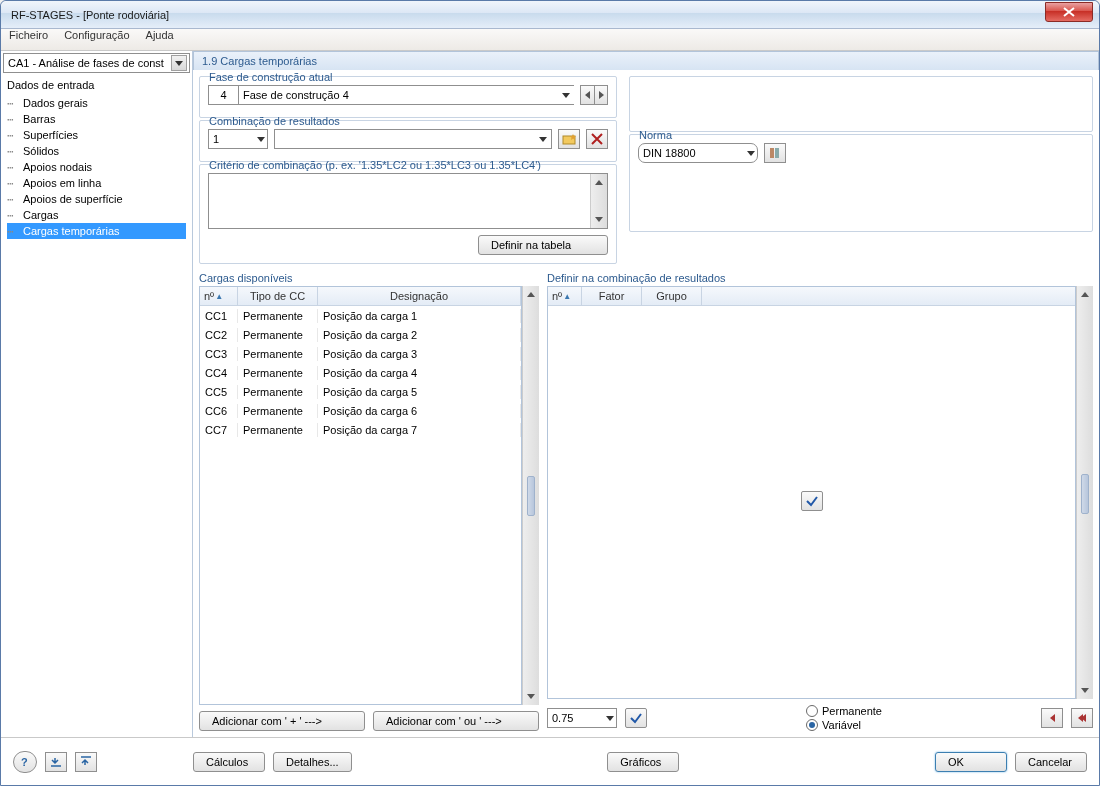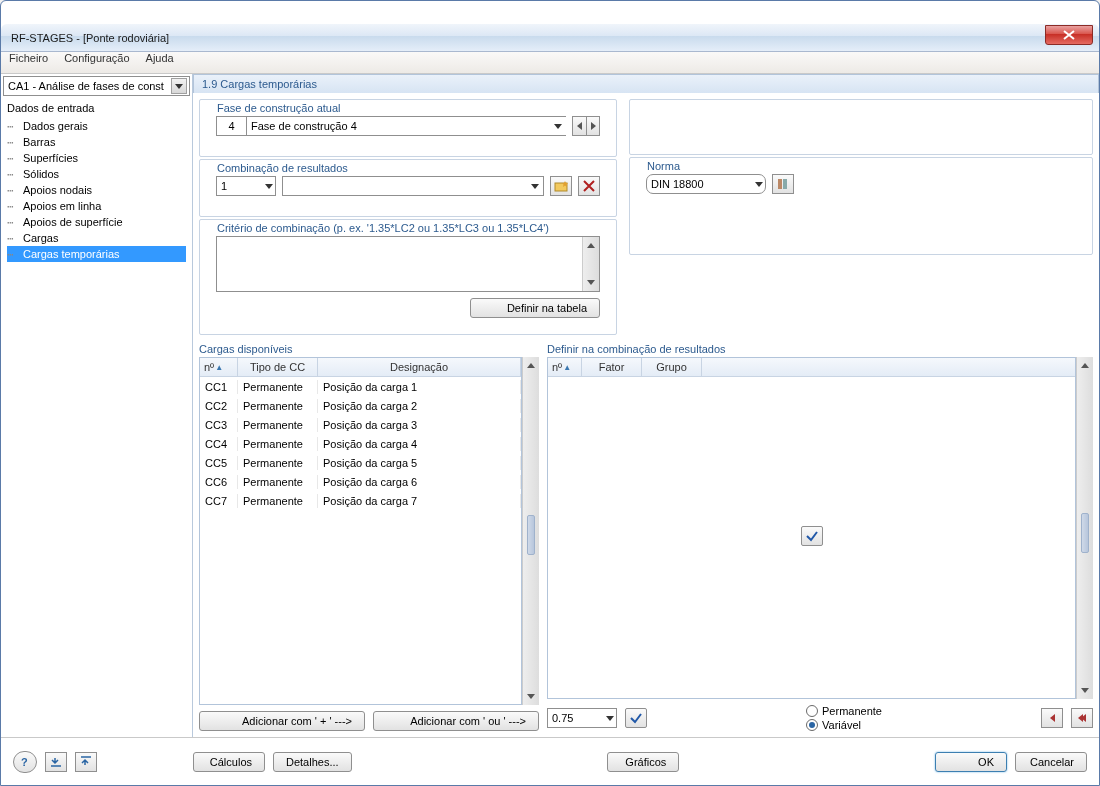--- a/index.html
+++ b/index.html
@@ -1,20 +1,20 @@
 <!DOCTYPE html>
 <html><head>
 <meta charset="utf-8">
 <style>
 * { box-sizing: border-box; margin: 0; padding: 0; font-family: "Segoe UI", Tahoma, sans-serif; font-size: 11px; }
 body { background: #fff; width: 1100px; height: 786px; overflow: hidden; position: relative; }
 
 .window { width: 1100px; height: 786px; border: 1px solid #5a7aa8; border-radius: 6px 6px 0 0; background: #fff; display: flex; flex-direction: column; box-shadow: 0 0 10px rgba(0,0,0,0.2); }
 
-.titlebar { height: 28px; background: linear-gradient(to bottom, #f0f5fb 0%, #dce7f5 45%, #c9dbed 46%, #e5eef9 100%); border-radius: 6px 6px 0 0; display: flex; align-items: center; padding: 0 6px 0 10px; border-bottom: 1px solid #a9b8cf; margin-top: 23px; }
+.titlebar { height: 28px; background: linear-gradient(to bottom, #f0f5fb 0%, #dce7f5 45%, #c9dbed 46%, #e5eef9 100%); border-radius: 6px 6px 0 0; display: flex; align-items: center; padding: 0 6px 0 10px; border-bottom: 1px solid #a9b8cf; }
 .titlebar .title { color: #1a1a1a; flex: 1; }
 .close-btn { width: 48px; height: 20px; background: linear-gradient(to bottom, #e9a1a1 0%, #d9544b 45%, #c72f26 46%, #e56b62 100%); border: 1px solid #8b2b26; border-radius: 0 0 3px 3px; margin-top:-6px; color: #fff; display: flex; align-items: center; justify-content: center; font-weight: bold; }
 
 .menubar { height: 22px; background: linear-gradient(to bottom, #faf9f8, #edeae6); border-bottom: 1px solid #c9c9c9; display: flex; padding: 0 8px; gap: 16px; color: #333; }
 .menubar span { cursor: default; }
 
 .content { flex: 1; display: flex; }
 .sidebar { width: 192px; border-right: 1px solid #b9c9dc; display: flex; flex-direction: column; }
 .sidebar .combo { margin: 2px; }
 .mainpane { flex: 1; display: flex; flex-direction: column; }
@@ -26,37 +26,37 @@
 .tree { padding: 0 6px 6px 6px; }
 .tree-item { display: flex; align-items: center; height: 16px; }
 .tree-item .line { width: 14px; display: inline-block; color: #888; font-family: monospace; }
 .tree-item.selected { background: #3399ff; color: #fff; }
 .tree-item.selected .label { background:#3399ff; color: #fff; }
 .tree-item .label { padding: 0 2px; }
 
 .panel-title { background: linear-gradient(to bottom, #eaf1fa, #d7e4f3); border: 1px solid #b2c4da; border-bottom: none; padding: 3px 8px; color: #2c5a8e; }
 .panel-title-inline { color: #2c5a8e; padding: 2px 0; }
 
-.groupbox { border: 1px solid #c8d4e3; border-radius: 2px; margin: 6px; position: relative; padding: 16px; }
+.groupbox { border: 1px solid #c8d4e3; border-radius: 2px; margin: 6px; position: relative; padding: 8px; }
 .groupbox > .legend { position: relative; top: -14px; left: -2px; background: #fff; padding: 0 3px; color: #2c5a8e; height: 0; display: block; }
 
 .row { display: flex; gap: 6px; margin-bottom: 4px; align-items:center; }
 .textbox { border: 1px solid #8f8f8f; background: #fff; height: 20px; padding: 0 4px; display: flex; align-items: center; }
 .select-split { display:flex; height:20px; }
 .select-split .seg { border:1px solid #8f8f8f; background:#fff; display:flex; align-items:center; padding:0 4px; }
 .select-split .seg.num { width:30px; border-right:none; justify-content:center; }
 .select-split .seg.main { flex:1; border-right:none; }
 .select-split .seg.main .caret { margin-left:auto; }
 
 .btn-sq { width: 22px; height: 20px; border: 1px solid #8f8f8f; background: linear-gradient(#fafafa,#e2e2e2); display: flex; align-items: center; justify-content: center; }
 .btn-pair { display:flex; }
 .btn-pair .half { width:14px; height:20px; border:1px solid #8f8f8f; background: linear-gradient(#fafafa,#e2e2e2); display:flex; align-items:center; justify-content:center; }
 .btn-pair .half:first-child{border-right:none;}
 
-.btn { border: 1px solid #8f8f8f; background: linear-gradient(#fafafa,#e2e2e2); padding: 3px 12px; border-radius: 3px; min-width: 72px; text-align:right; }
+.btn { border: 1px solid #8f8f8f; background: linear-gradient(#fafafa,#e2e2e2); padding: 3px 12px; border-radius: 3px; min-width: 72px; text-align:left; }
 .btn.primary { border: 1px solid #3c7fb1; box-shadow: 0 0 2px #6db2e4; }
 .btn.wide { min-width: 130px; }
 
 .grid { border:1px solid #b2c4da; background:#fff; }
 .grid .hdr { display:flex; background:linear-gradient(#f5f8fc,#e4ecf6); border-bottom:1px solid #c8d4e3; }
 .grid .hdr > div { border-right:1px solid #c8d4e3; padding:3px 4px; color:#333; display:flex; align-items:center; justify-content:center; }
 .grid .body { overflow:auto; }
 .grid .row-g { display:flex; height:19px; align-items:center; }
 .grid .row-g > div { border-right:1px solid #e8e8e8; padding:1px 5px; }
 

